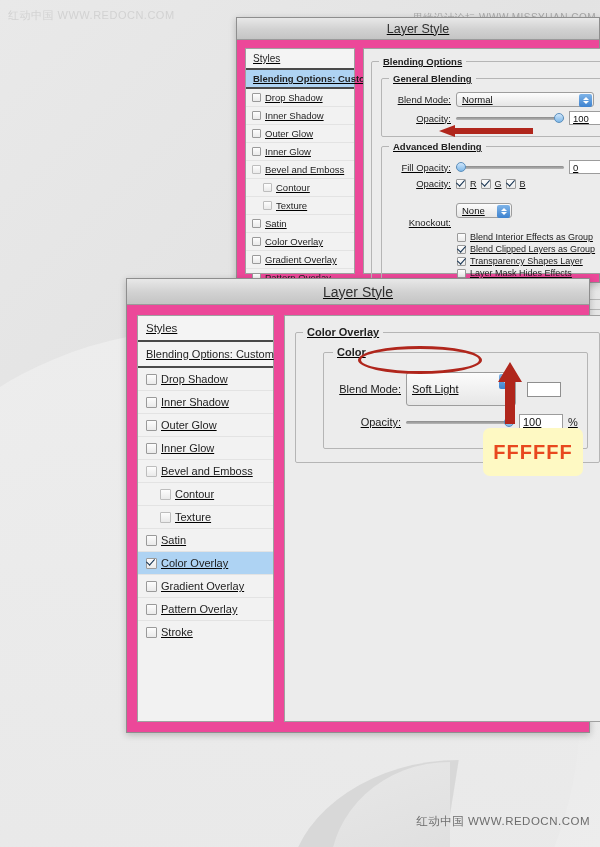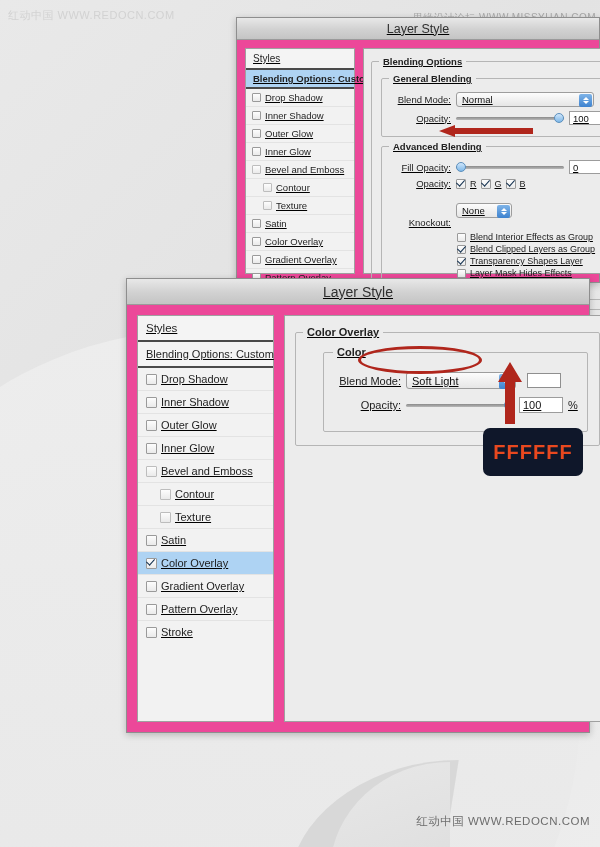--- a/index.html
+++ b/index.html
@@ -247,21 +247,21 @@
   .ann { position: absolute; pointer-events: none; }
 
   .ellipse {
     border: 3px solid #b0261c;
     border-radius: 50%;
     background: transparent;
   }
 
   .ff-box {
     position: absolute;
-    background: #0f172a;
+    background: #fef9c3;
     border-radius: 7px;
     display: flex;
     align-items: center;
     justify-content: center;
   }
   .ff-box span {
     font-size: 20px;
     font-weight: bold;
     color: #e8481f;
     letter-spacing: 1px;
@@ -538,21 +538,21 @@
 
     <div class="pane">
       <fieldset class="grp" style="margin:10px 10px 0 10px;">
         <legend style="font-size:11px;">Color Overlay</legend>
 
         <fieldset class="grp" style="margin:4px 4px 6px 20px; padding:6px 9px 10px 9px;">
           <legend style="font-size:11px;">Color</legend>
 
           <div class="row" style="margin:8px 0;">
             <span class="lbl r" style="width:68px; font-size:11px;">Blend Mode:</span>
-            <span class="popup" style="width:110px; height:17px; font-size:11px;">
+            <span class="popup" style="width:110px; height:34px; font-size:11px;">
               <span>Soft Light</span>
               <span class="arrows" style="width:15px;height:15px;">
                   <i class="up"></i>
                   <i class="down"></i>
                 </span>
             </span>
             <span class="swatch" style="margin-left: 6px; background: rgb(255, 255, 255);"></span>
           </div>
 
           <div class="row" style="margin:8px 0;">

